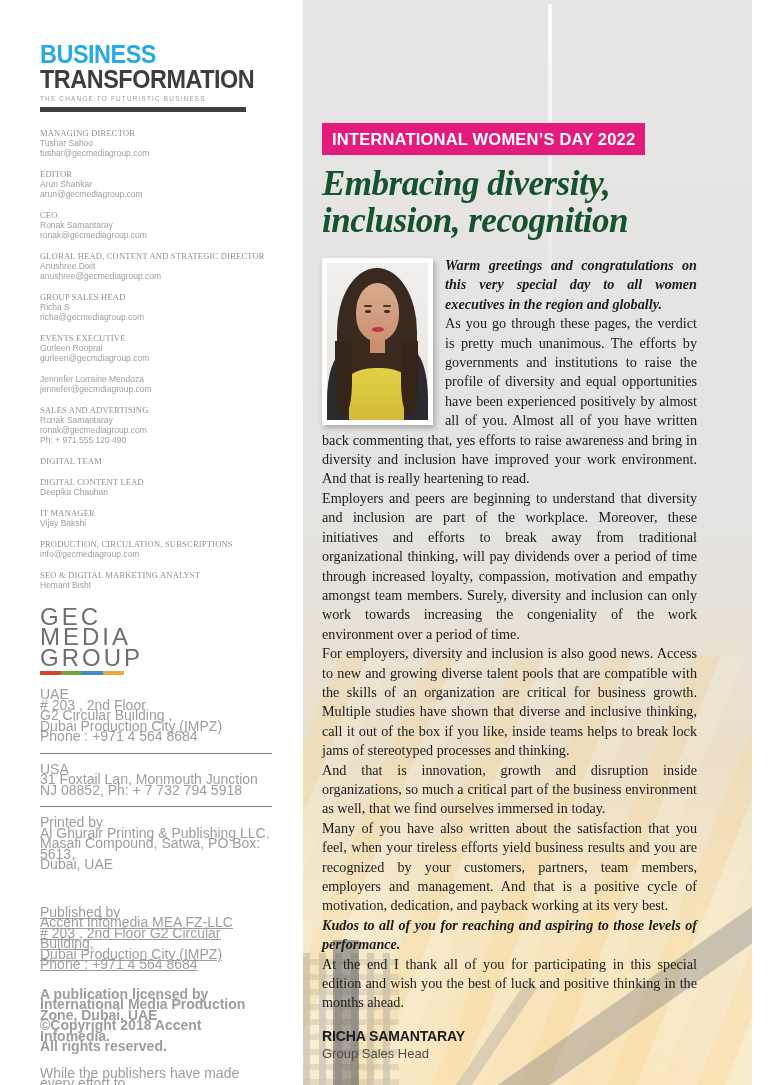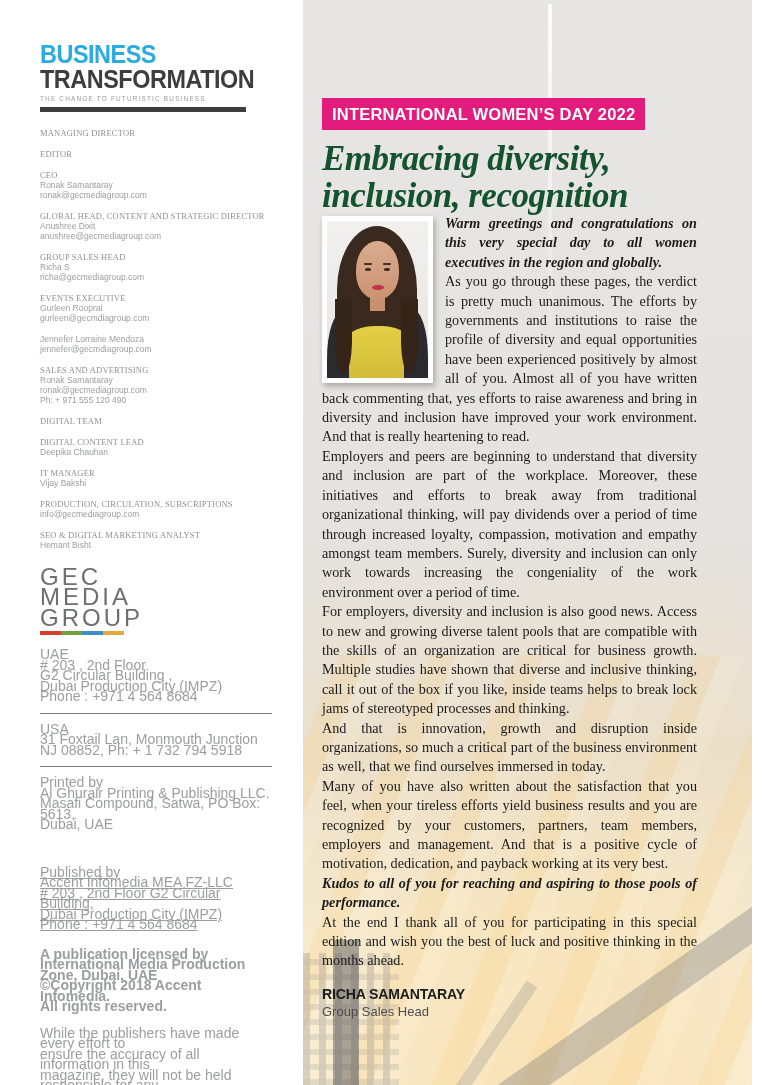--- a/index.html
+++ b/index.html
@@ -67,31 +67,31 @@
   .gec-bar span { flex:1 1 auto; height:4px; display:block; }
 
   .info-text { font-size:14px; line-height:10.5px; color:#9c9d9f; white-space:pre-line; }
   .mt-uae { margin-top:14px; }
   .divider { width:232px; border-top:1px solid #7a7a7a; margin:11px 0 10px 0; }
   .mt-pub { margin-top:37px;text-decoration:underline; }
   .mt-lic { margin-top:19px;font-weight:bold; }
   .mt-dis { margin-top:16px; }
 
   
-  .article { position:absolute; left:322px; top:98px; width:375px; }
+  .article { position:absolute; left:322px; top:123px; width:375px; }
   .banner {
     display:inline-block; color:#ffffff; font-weight:700; font-size:16.5px;
     letter-spacing:0.2px; padding:7px 10px 6px 10px; white-space:nowrap;
   }
   .headline {
     margin:10px 0 0 0; font-family:"Liberation Serif", serif; font-style:italic; font-weight:700;
     font-size:35px; line-height:37px; letter-spacing:-0.5px; color:#14532d; white-space:pre-line;
   }
   .body {
-    font-family:"Liberation Serif", serif; font-size:14.2px;
+    margin-top:17px; font-family:"Liberation Serif", serif; font-size:14.2px;
     line-height:19.4px; color:#1b1b1b; text-align:justify;
   }
   .body p { margin:0; }
   .lead { font-weight:700; font-style:italic; }
 
   .photo {
     float:left; width:101px; height:157px; padding:5px; background:#ffffff;
     box-shadow:2px 3px 6px rgba(0,0,0,0.28); margin:2px 12px 3px 0;
   }
   .ph-canvas { position:relative; width:100%; height:100%; overflow:hidden;
@@ -137,24 +137,28 @@
       <div class="logo-line1" style="color: rgb(41, 171, 226);">BUSINESS</div>
       <div class="logo-line2">TRANSFORMATION</div>
       <div class="logo-tagline">THE CHANGE TO FUTURISTIC BUSINESS</div>
       <div class="logo-rule"></div>
     </div>
 
     <div class="staff-list">
 
         <div class="staff-block">
           <div class="staff-label">MANAGING DIRECTOR</div>
+          <div class="staff-text">Tushar Sahoo
+tushar@gecmediagroup.com</div>
         </div>
 
         <div class="staff-block">
           <div class="staff-label">EDITOR</div>
+          <div class="staff-text">Arun Shankar
+arun@gecmediagroup.com</div>
         </div>
 
         <div class="staff-block">
           <div class="staff-label">CEO</div>
           <div class="staff-text">Ronak Samantaray
 ronak@gecmediagroup.com</div>
         </div>
 
         <div class="staff-block">
           <div class="staff-label">GLOBAL HEAD, CONTENT AND STRATEGIC DIRECTOR</div>
@@ -226,21 +230,21 @@
     </div>
 
     <div class="info-text mt-uae">UAE
 # 203 , 2nd Floor
 G2 Circular Building ,
 Dubai Production City (IMPZ)
 Phone : +971 4 564 8684</div>
     <div class="divider"></div>
     <div class="info-text">USA
 31 Foxtail Lan, Monmouth Junction
-NJ 08852, Ph: + 1 732 794 5918</div>
+NJ 08852, Ph: + 7 732 794 5918</div>
     <div class="divider"></div>
     <div class="info-text">Printed by
 Al Ghurair Printing &amp; Publishing LLC.
 Masafi Compound, Satwa, PO Box: 5613,
 Dubai, UAE</div>
     <div class="info-text mt-pub">Published by
 Accent Infomedia MEA FZ-LLC
 # 203 , 2nd Floor G2 Circular Building,
 Dubai Production City (IMPZ)
 Phone : +971 4 564 8684</div>
@@ -286,21 +290,21 @@
 
           <p class="para">Employers and peers are beginning to understand that diversity and inclusion are part of the workplace. Moreover, these initiatives and efforts to break away from traditional organizational thinking, will pay dividends over a period of time through increased loyalty, compassion, motivation and empathy amongst team members. Surely, diversity and inclusion can only work towards increasing the congeniality of the work environment over a period of time.</p>
 
           <p class="para">For employers, diversity and inclusion is also good news. Access to new and growing diverse talent pools that are compatible with the skills of an organization are critical for business growth. Multiple studies have shown that diverse and inclusive thinking, call it out of the box if you like, inside teams helps to break lock jams of stereotyped processes and thinking.</p>
 
           <p class="para">And that is innovation, growth and disruption inside organizations, so much a critical part of the business environment as well, that we find ourselves immersed in today.</p>
 
           <p class="para">Many of you have also written about the satisfaction that you feel, when your tireless efforts yield business results and you are recognized by your customers, partners, team members, employers and management. And that is a positive cycle of motivation, dedication, and payback working at its very best.</p>
         </div>
 
-      <p class="lead">Kudos to all of you for reaching and aspiring to those pools of performance.</p>
+      <p class="lead">Kudos to all of you for reaching and aspiring to those levels of performance.</p>
       <p class="para">At the end I thank all of you for participating in this special edition and wish you the best of luck and positive thinking in the months ahead.</p>
     </div>
 
     <div class="signature">
       <div class="sig-name">RICHA SAMANTARAY</div>
       <div class="sig-title">Group Sales Head</div>
     </div>
   </main>
 
 </div>

